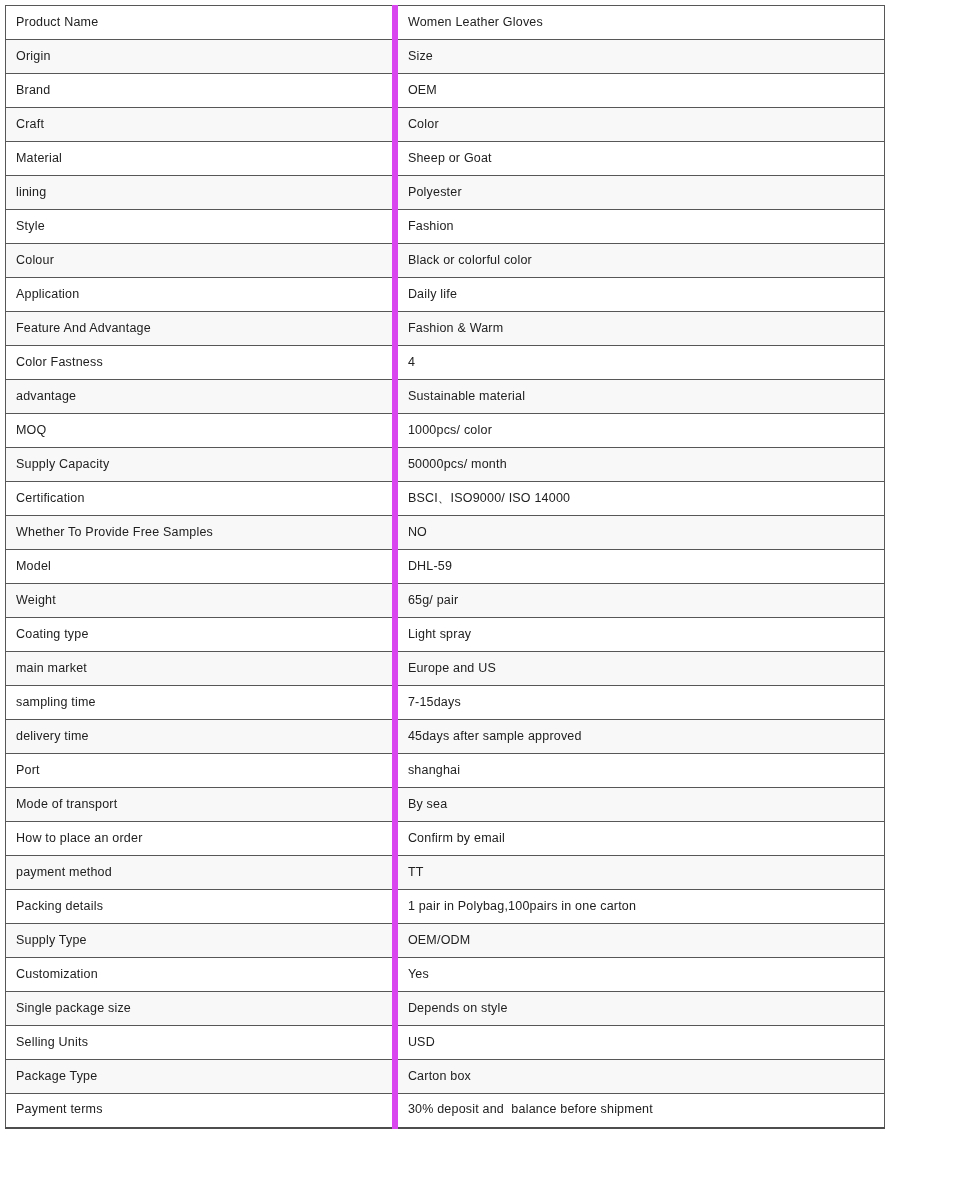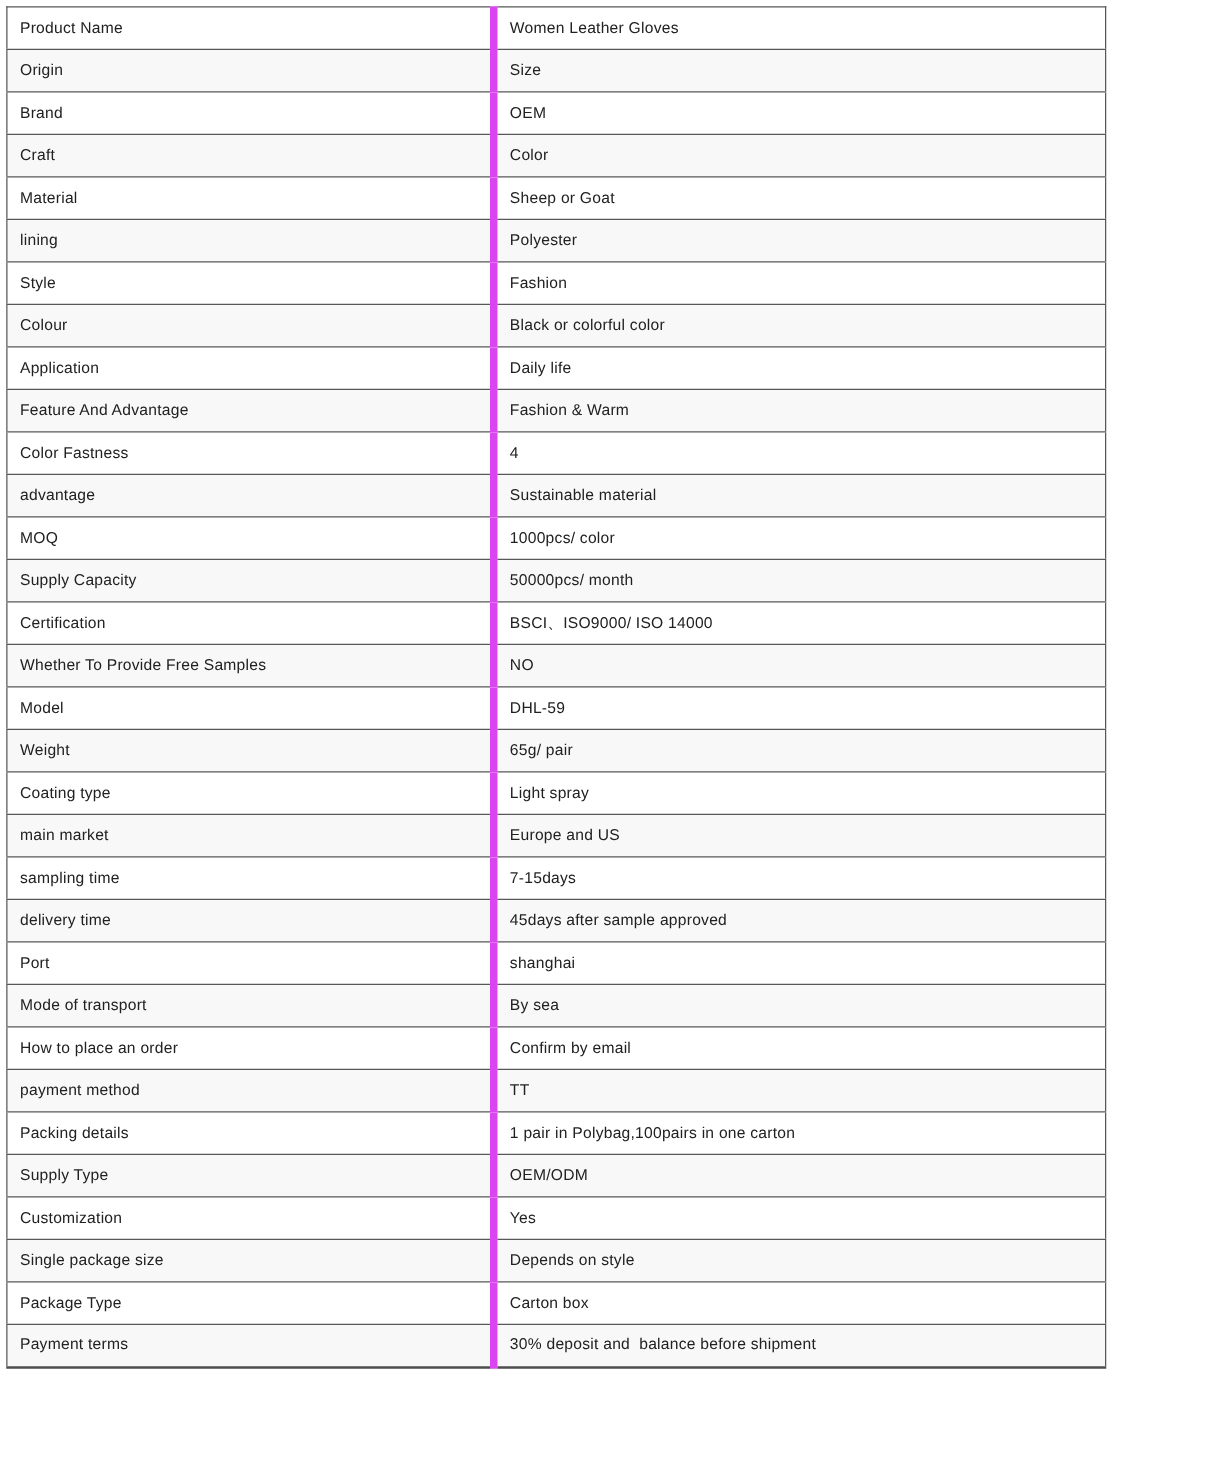--- a/index.html
+++ b/index.html
@@ -200,20 +200,24 @@
   <tr>
     <td class="label-cell">Customization</td>
     <td class="value-cell">Yes</td>
   </tr>
 
   <tr>
     <td class="label-cell">Single package size</td>
     <td class="value-cell">Depends on style</td>
   </tr>
 
+  <tr>
+    <td class="label-cell">Selling Units</td>
+    <td class="value-cell">USD</td>
+  </tr>
 
   <tr>
     <td class="label-cell">Package Type</td>
     <td class="value-cell">Carton box</td>
   </tr>
 
   <tr>
     <td class="label-cell">Payment terms</td>
     <td class="value-cell">30% deposit and  balance before shipment</td>
   </tr>

